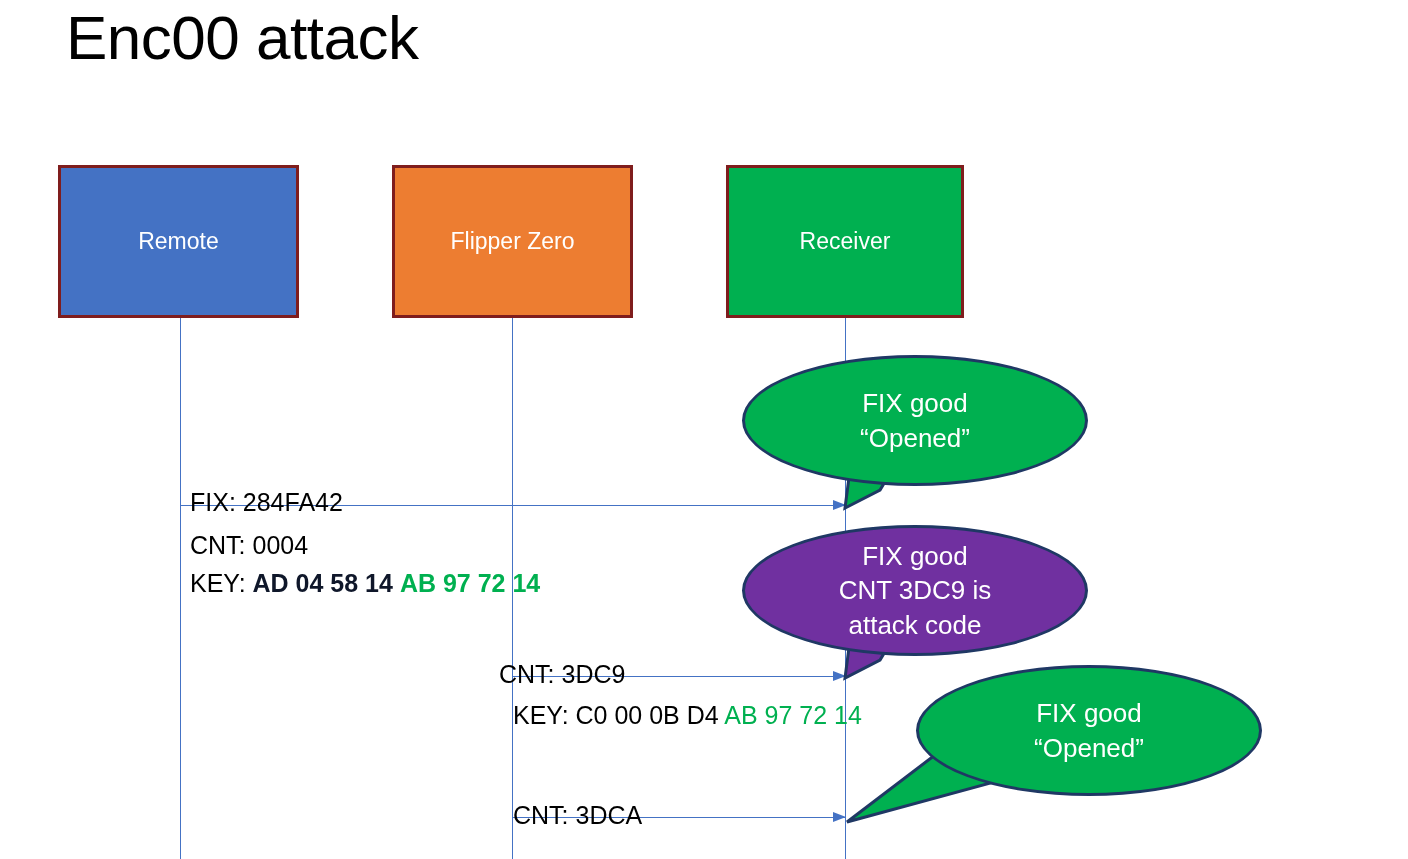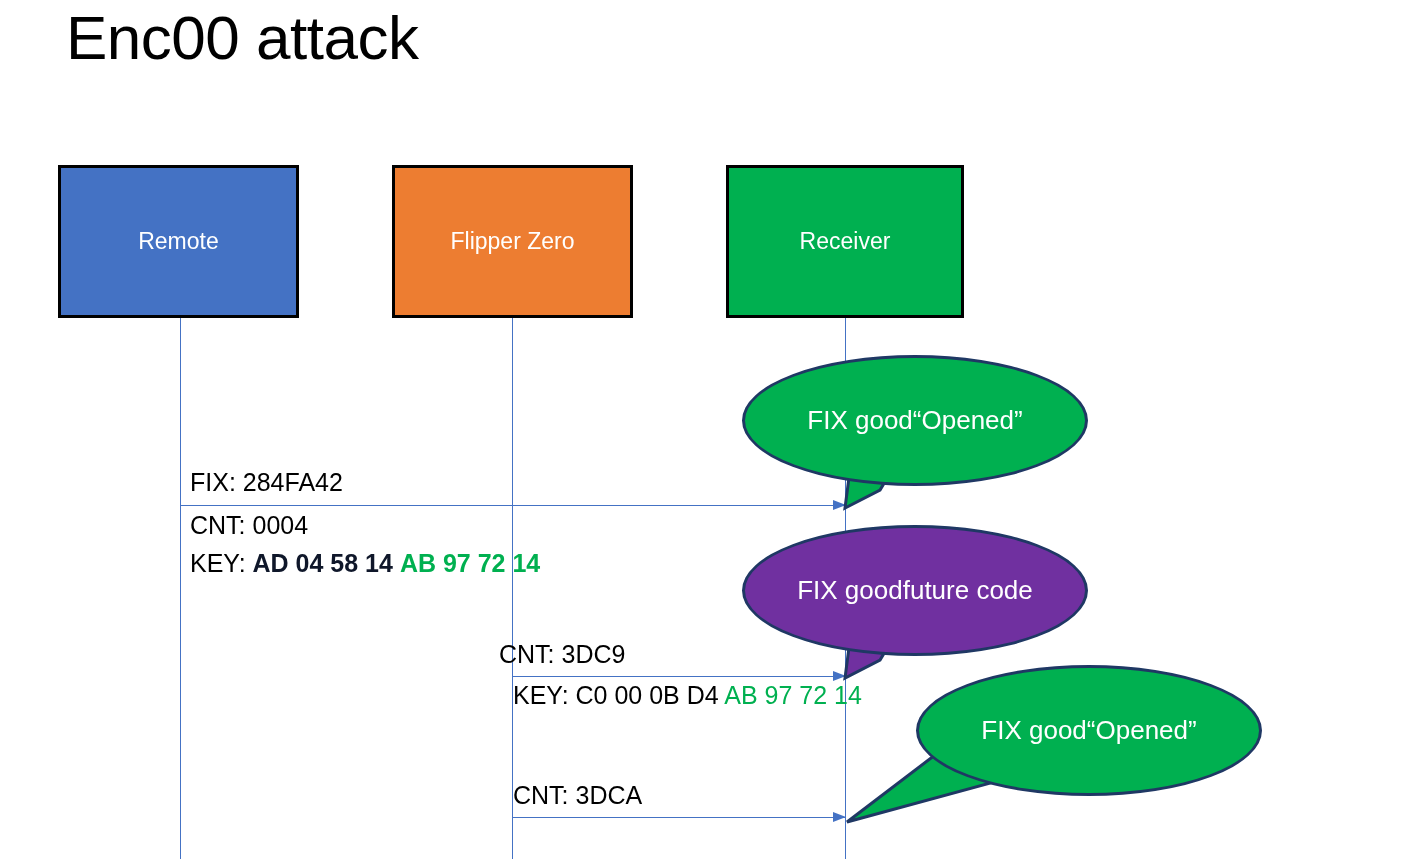--- a/index.html
+++ b/index.html
@@ -27,21 +27,21 @@
     font-size: 62px;
     font-weight: 400;
     color: #000000;
     letter-spacing: -0.5px;
     white-space: nowrap;
   }
 
   
   .actor-box {
     position: absolute;
-    border: 3px solid #000000;
+    border: 3px solid #7f1d1d;
     box-sizing: border-box;
     display: flex;
     align-items: center;
     justify-content: center;
     color: #ffffff;
     font-size: 23px;
     font-weight: 400;
   }
   #actor-remote  { left: 58px;  top: 165px; width: 241px; height: 153px; background: #4472C4; }
   #actor-flipper { left: 392px; top: 165px; width: 241px; height: 153px; background: #ED7D31; }
@@ -78,41 +78,42 @@
   #arrow-2 { left: 513px; top: 676px; width: 332px; }
   #arrow-3 { left: 513px; top: 817px; width: 332px; }
 
   
   .msg-label {
     position: absolute;
     font-size: 25px;
     color: #000000;
     white-space: nowrap;
     line-height: 1.18;
+    margin-top: 20px;
   }
   .hex-red   { color: #0f172a; font-weight: bold; }
   .hex-green { color: #00B050; font-weight: bold; }
   .hex-green-thin { color: #00B050; font-weight: normal; }
 
   #label-1-fix { left: 190px; top: 468px; }
   #label-1-cnt { left: 190px; top: 511px; }
   #label-1-key { left: 190px; top: 549px; }
   #label-2-cnt { left: 499px; top: 640px; }
   #label-2-key { left: 513px; top: 681px; text-align: right; }
   #label-3-cnt { left: 513px; top: 781px; }
   #label-3-key { left: 513px; top: 822px; }
 
   
   .callout {
     position: absolute;
     border: 3px solid #1F3864;
     border-radius: 50%;
     box-sizing: border-box;
     display: flex;
-    flex-direction: row;
+    flex-direction: column;
     align-items: center;
     justify-content: center;
     color: #ffffff;
     font-size: 26px;
     line-height: 1.32;
     text-align: center;
   }
   .callout .cline { white-space: nowrap; }
 
   #callout-1 { left: 742px; top: 355px; width: 346px; height: 131px; background: #00B050; }
@@ -165,21 +166,22 @@
     <polygon points="175,10 185,75 12,122 100,55" fill="#00B050" stroke="#1F3864" stroke-width="3"></polygon>
   </svg>
 
   <div class="callout" id="callout-1">
     <span class="cline">FIX good</span>
     <span class="cline">“Opened”</span>
   </div>
 
   <div class="callout" id="callout-2">
     <span class="cline">FIX good</span>
-    <span class="cline">future code</span>
+    <span class="cline">CNT 3DC9 is</span>
+    <span class="cline">attack code</span>
   </div>
 
   <div class="callout" id="callout-3">
     <span class="cline">FIX good</span>
     <span class="cline">“Opened”</span>
   </div>
 
 </div>
 
 </body></html>

